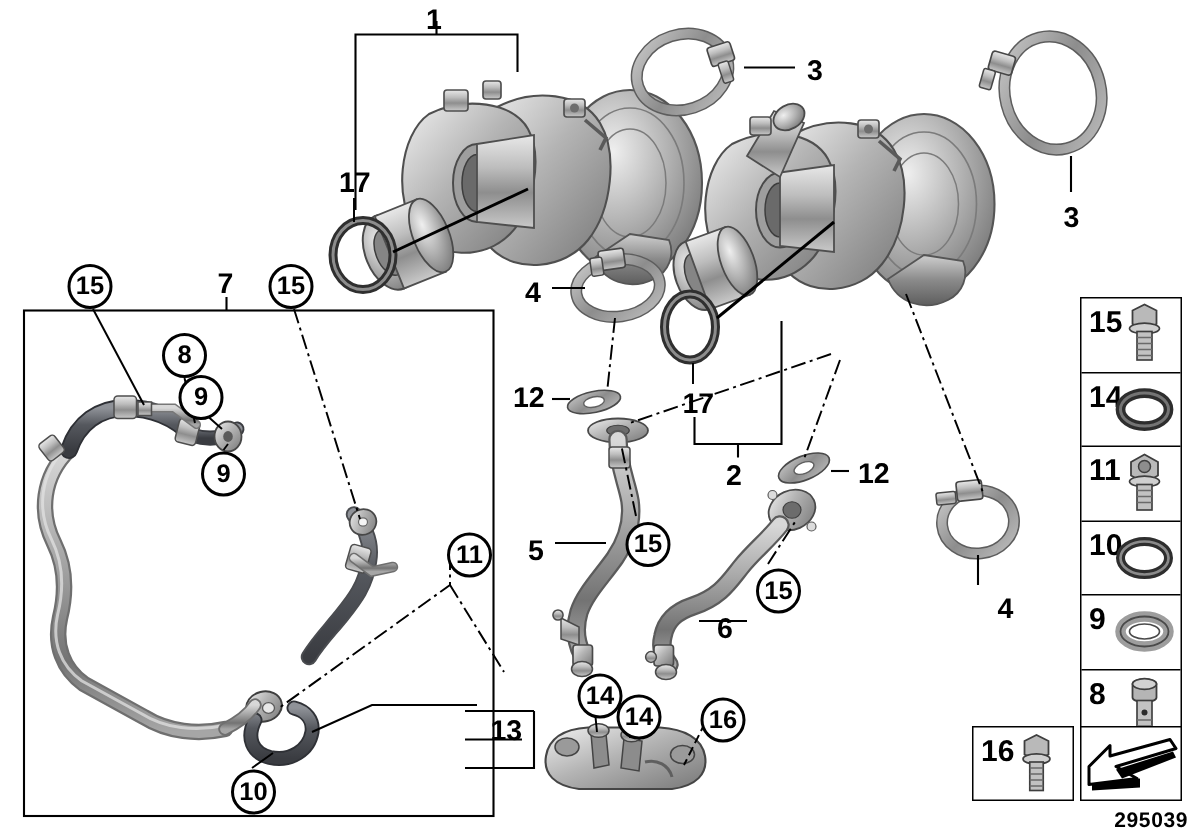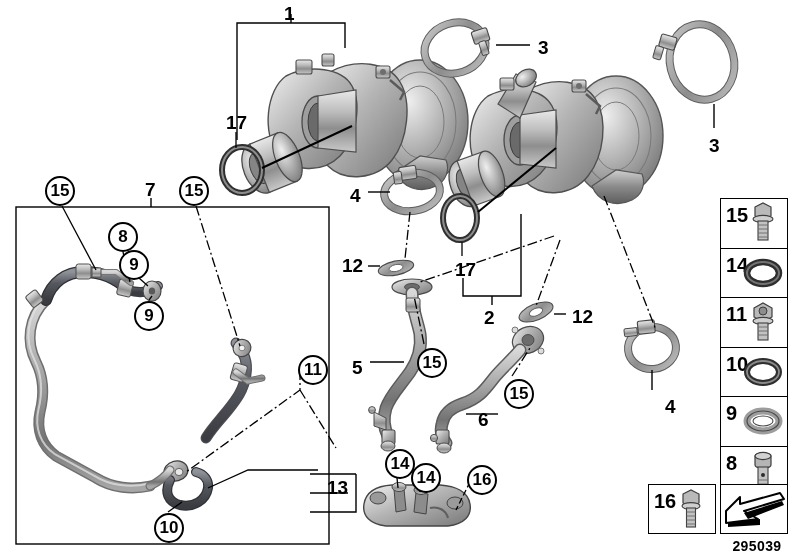--- a/index.html
+++ b/index.html
@@ -28,21 +28,21 @@
   .legend2{position:absolute;left:648px;top:484px;width:68px;height:50px;
            border:1.6px solid #000;background:#fff;box-sizing:border-box;}
   .legend2 .num{position:absolute;left:5px;top:6px;font-weight:bold;font-size:20px;
                 line-height:20px;}
   .legend2 .glyph{position:absolute;right:6px;top:3px;width:36px;height:44px;}
 
   .arrowbox{position:absolute;left:720px;top:484px;width:68px;height:50px;
             border:1.6px solid #000;background:#fff;box-sizing:border-box;}
   .arrowbox svg{position:absolute;left:3px;top:4px;}
 
-  .docnum{position:absolute;left:722px;top:538px;width:70px;text-align:center;
+  .docnum{position:absolute;left:722px;top:538px;width:70px;text-align:right;
           font-size:14px;font-weight:bold;letter-spacing:.4px;}
 </style>
 </head>
 <body>
 
 <div id="stage">
 
   <svg id="art" viewBox="0 0 800 560">
     <defs>
       <linearGradient id="metal" x1="0" y1="0" x2="0" y2="1">

